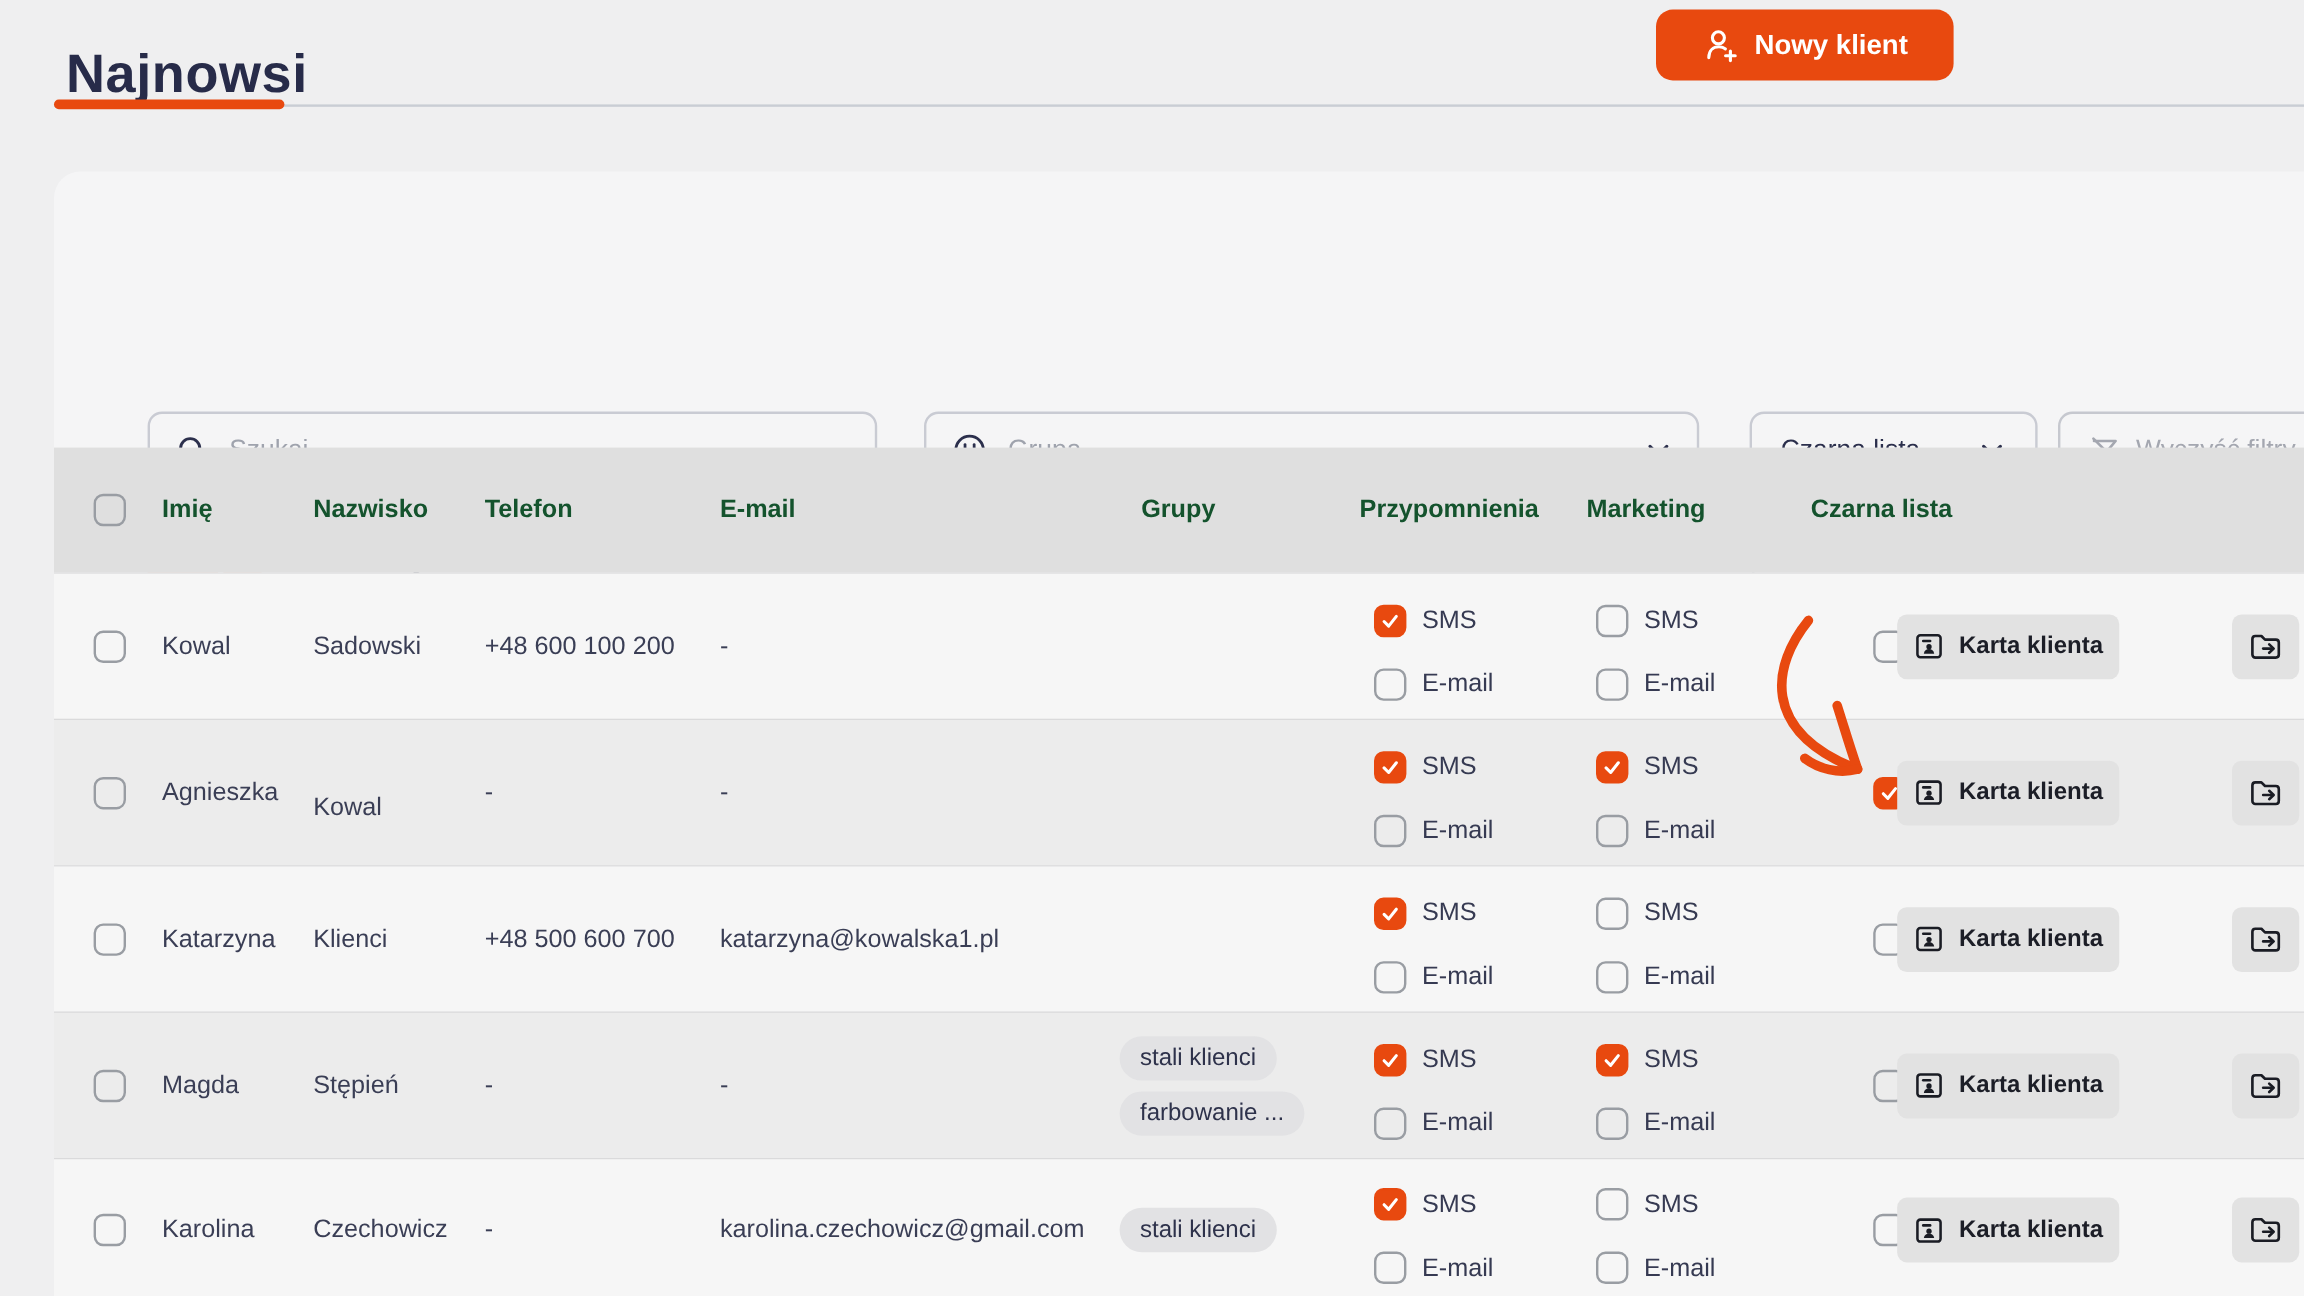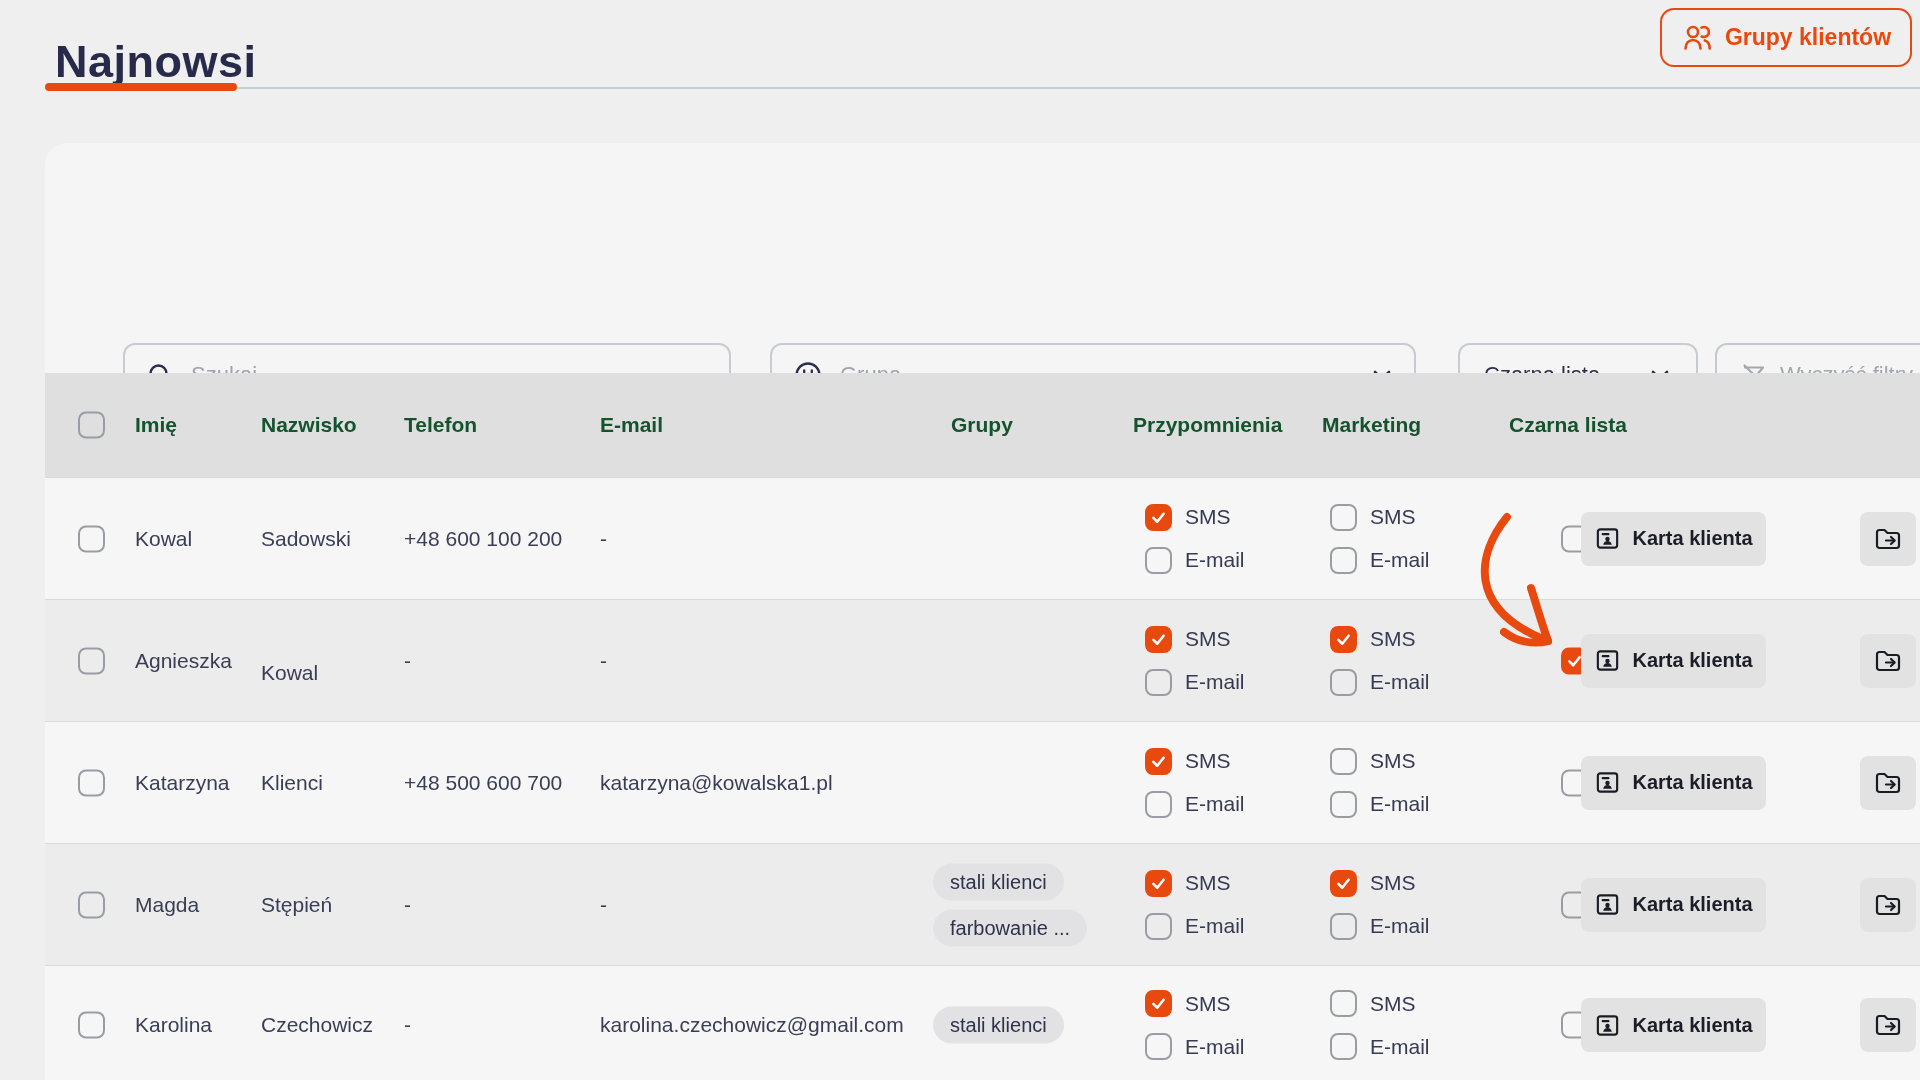--- a/index.html
+++ b/index.html
@@ -54,21 +54,21 @@
   .cell{position:absolute;top:50%;transform:translateY(-50%);font-size:21px;color:#3A3E55;white-space:nowrap;}
 
   .cb{width:27px;height:27px;box-sizing:border-box;border:2.5px solid #999DA3;border-radius:8px;
       display:flex;align-items:center;justify-content:center;flex:0 0 auto;background:transparent;cursor:pointer;}
   .cb svg{display:none;}
   .cb.checked{background:var(--accent);border-color:var(--accent);}
   .cb.checked svg{display:block;}
   .cb-pos{position:absolute;top:50%;transform:translateY(-50%);}
 
   .consent-group{position:absolute;top:50%;transform:translateY(-50%);display:flex;flex-direction:column;gap:16px;}
-  .consent-line{display:flex;align-items:center;gap:13px;font-size:21px;color:#363A52;}
+  .consent-line{display:flex;align-items:center;gap:13px;font-size:21px;color:#363A52;margin-top:10px;}
 
   .groups-cell{position:absolute;left:888px;top:50%;transform:translateY(-50%);display:flex;flex-direction:column;gap:9px;align-items:flex-start;}
   .pill{display:inline-flex;align-items:center;height:37px;padding:0 17px;border-radius:19px;background:#E2E2E4;
         font-size:20px;color:#2E324B;white-space:nowrap;}
 
   .card-btn{position:absolute;left:1536px;top:50%;transform:translateY(-50%);width:185px;height:54px;border-radius:8px;
         background:#E2E2E2;display:flex;align-items:center;justify-content:center;gap:11px;
         font-size:20px;font-weight:600;color:#1C1E27;cursor:pointer;}
   .folder-btn{position:absolute;left:1815px;top:50%;transform:translateY(-50%);width:56px;height:54px;border-radius:8px;
         background:#E2E2E2;display:flex;align-items:center;justify-content:center;cursor:pointer;}
@@ -79,30 +79,30 @@
 </style>
 </head>
 <body>
 
 <div id="app" style="--accent:#E8490F;">
 
   <h1 class="page-title">Najnowsi</h1>
   <div class="title-rule"></div>
   <div class="title-rule-accent"></div>
 
-
-  <button class="btn btn-outline">
-    <svg width="32" height="32" viewBox="0 0 32 32" fill="none" stroke="#E8490F" stroke-width="2.6" stroke-linecap="round" stroke-linejoin="round">
-      <circle cx="12" cy="10" r="5"></circle>
-      <path d="M4.5 26.5c0-5.5 3.6-8.5 7.5-8.5s7.5 3 7.5 8.5"></path>
-      <path d="M20.5 5.6a5 5 0 1 1 .2 8.9"></path>
-      <path d="M23.8 18.4c3.5 1 4.9 4 4.9 8.1"></path>
+  <button class="btn btn-primary" style="border:none;">
+    <svg width="32" height="32" viewBox="0 0 32 32" fill="none" stroke="#fff" stroke-width="2.6" stroke-linecap="round" stroke-linejoin="round">
+      <circle cx="14" cy="9.5" r="5"></circle>
+      <path d="M6 26c0-6 3.8-9 8.5-9 2.2 0 4 .6 5.3 1.8"></path>
+      <line x1="24" y1="20.5" x2="24" y2="28.5"></line>
+        <line x1="20" y1="24.5" x2="28" y2="24.5"></line>
     </svg>
-    <span>Grupy klientów</span>
+    <span>Nowy klient</span>
   </button>
+
 
   <section class="panel">
 
     <div class="field search-field">
       <svg width="30" height="30" viewBox="0 0 30 30" fill="none" stroke="#2B2F4C" stroke-width="2.4" stroke-linecap="round">
         <circle cx="13.5" cy="13.5" r="8"></circle>
           <line x1="19.6" y1="19.6" x2="25.5" y2="25.5"></line>
       </svg>
       <span class="ph">Szukaj</span>
     </div>

